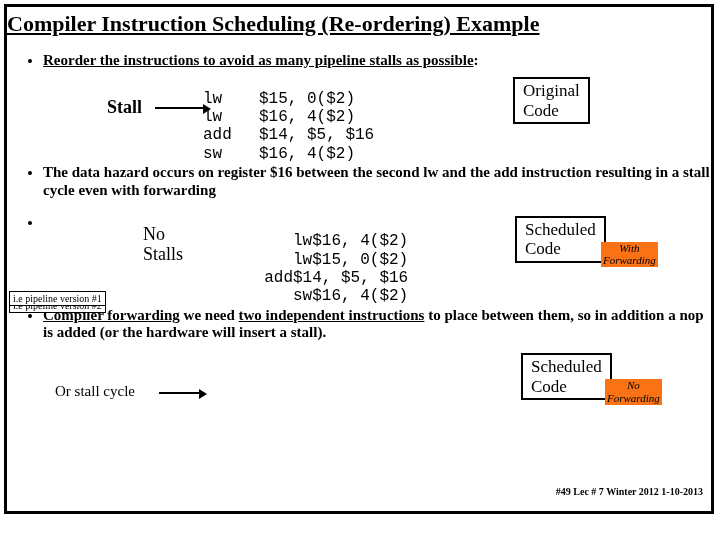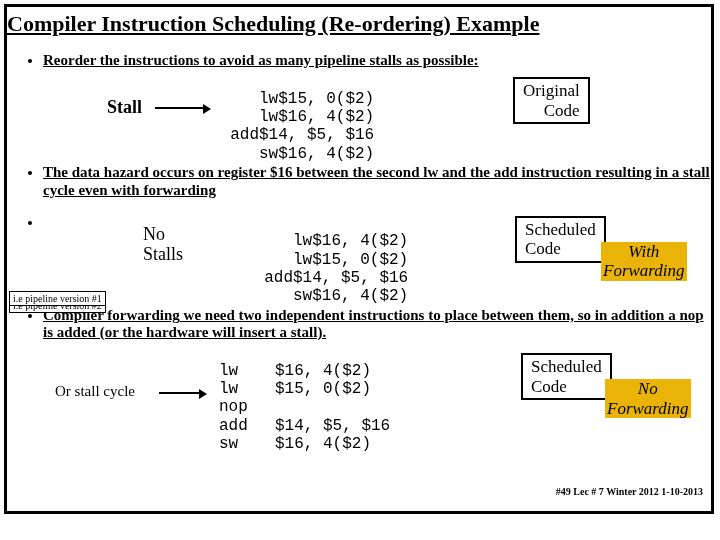--- a/index.html
+++ b/index.html
@@ -17,42 +17,42 @@
     background: #fff;
   }
   .title {
     text-align: left;
     font-size: 22px;
     font-weight: bold;
     text-decoration: underline;
     margin: 4px 0 6px 0;
   }
   ul.main { list-style: disc; margin: 0 0 0 36px; padding: 0; }
-  ul.main > li { font-size: 15px; margin: 15px 0; line-height: 1.15; text-decoration: underline; }
+  ul.main > li { font-size: 15px; margin: 15px 0; line-height: 1.15; }
   .u { text-decoration: underline; }
   .b { font-weight: bold; }
 
   .block1, .block2, .block3 { position: relative; margin: 2px 0 2px 0; }
   .stall-lbl, .nostall-lbl, .orstall-lbl {
     position: absolute; font-weight: bold;
   }
   .code {
     font-family: "Courier New", monospace;
     font-size: 16px; white-space: pre;
     position: absolute;
   }
   .code .op { display: inline-block; width: 56px; }
 
   .boxcallout {
     position: absolute; border: 2px solid #000;
     font-size: 17px; padding: 2px 8px; background: #fff;
   }
   .subnote {
-    position: absolute; font-style: italic; font-size: 17px;
-    background: #eab308; padding: 0 2px;
+    position: absolute; font-style: italic; font-size: 11px;
+    background: #f97316; padding: 0 2px;
   }
 
   .pv {
     position: absolute; font-size: 10px; border: 1px solid #000;
     padding: 1px 3px; background: #fff;
   }
 
   .arrow1 {
     position: absolute; width: 48px; height: 0;
     border-top: 2px solid #000;
@@ -75,21 +75,21 @@
 </head>
 <body>
 
 <div class="slide">
 
   <div class="title">Compiler Instruction Scheduling (Re-ordering) Example</div>
 
   <ul class="main">
     <li>
       <span class="b u">Reorder the instructions to avoid as many pipeline stalls as possible</span><span class="b">:</span>
-      <div class="block1" style="height:78px;text-align:right;">
+      <div class="block1" style="height:78px;">
         <div class="stall-lbl" style="left:64px; top:26px; font-size:18px;">Stall</div>
         <div class="arrow1" style="left:112px; top:36px;"></div>
         <div class="code" style="left:160px; top:0;">
 <span class="op">lw</span><span>$15, 0($2)</span>
 <span class="op">lw</span><span>$16, 4($2)</span>
 <span class="op">add</span><span>$14, $5, $16</span>
 <span class="op">sw</span><span>$16, 4($2)</span></div>
         <div class="boxcallout" style="left:470px; top:6px;">
           <span>Original</span><br>
           <span>Code</span>
@@ -117,26 +117,20 @@
           <span>With</span><br><span>Forwarding</span>
         </div>
       </div>
     </li>
 
     <li class="b">
       <span class="u">Compiler forwarding</span><span> we need </span><span class="u">two independent instructions</span><span> to place between them,  so in addition a nop is added (or the hardware will insert a stall).</span>
       <div class="block3" style="height:96px; font-weight:normal;">
         <div class="orstall-lbl" style="left:12px; top:40px; font-size:15px; font-weight:normal;">Or stall cycle</div>
         <div class="arrow1" style="left:116px; top:49px; width:40px;"></div>
-        <div class="code" style="left:176px; top:0;">
-<span class="op">lw</span><span>$16, 4($2)</span>
-<span class="op">lw</span><span>$15, 0($2)</span>
-<span class="op">nop</span><span></span>
-<span class="op">add</span><span>$14, $5, $16</span>
-<span class="op">sw</span><span>$16, 4($2)</span></div>
         <div class="boxcallout" style="left:478px; top:10px;">
           <span>Scheduled</span><br>
           <span>Code</span>
         </div>
         <div class="subnote" style="left:562px; top:36px; text-align:center;">
           <span>No</span><br><span>Forwarding</span>
         </div>
       </div>
     </li>
   </ul>

